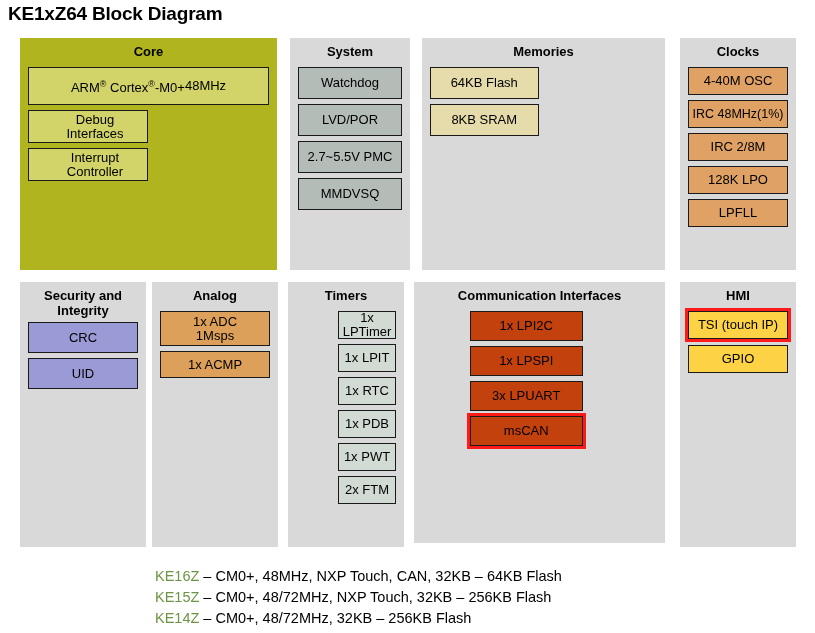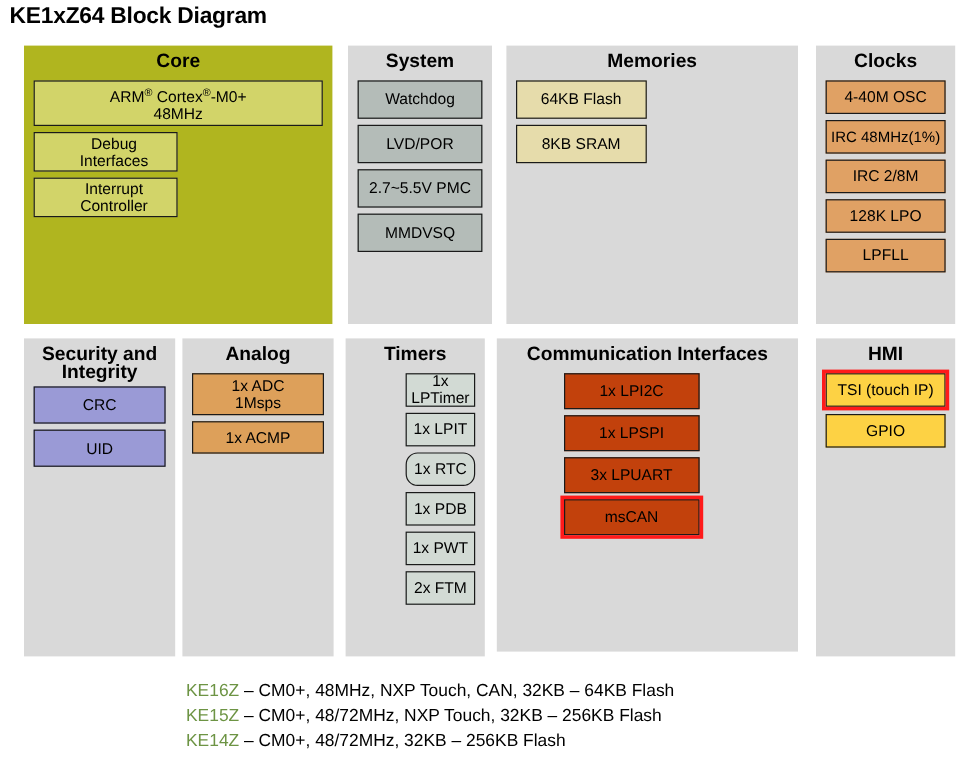--- a/index.html
+++ b/index.html
@@ -30,21 +30,21 @@
     position: absolute;
     background: #d9d9d9;
     box-sizing: border-box;
   }
   .panel.core {
     background: #b0b51f;
   }
   .panel-title {
     width: 100%;
     text-align: center;
-    font-size: 16px;
+    font-size: 13px;
     font-weight: bold;
     color: #000000;
     line-height: 15px;
     padding-top: 6px;
     box-sizing: border-box;
   }
   .panel-body {
     padding: 4px 8px 6px 8px;
     box-sizing: border-box;
   }
@@ -76,21 +76,21 @@
   .c-security   { background: #9a9ad6; }
   .c-analog     { background: #dda05a; }
   .c-timer      { background: #d2dad4; margin-left: 42px; }
   .c-comm       { background: #c2410c; margin-left: 48px; }
   .c-hmi        { background: #fdd244; }
 
   
   .core-cpu {
     width: 100%;
     height: 38px;
-    flex-direction: column;
+    flex-direction: row;
   }
   .core-small {
     width: 120px;
     height: 33px;
     flex-direction: column;
     padding-left: 14px;
   }
   .sup { font-size: 9px; vertical-align: super; }
 
   
@@ -188,21 +188,21 @@
     </div>
     <div class="blk c-analog" style="height:27px;">1x ACMP</div>
   </div>
 </div>
 
 <div class="panel" style="left:288px; top:282px; width:116px; height:265px;">
   <div class="panel-title">Timers</div>
   <div class="panel-body" style="padding-top:8px;">
     <div class="blk c-timer" style="height:28px;">1x LPTimer</div>
     <div class="blk c-timer" style="height:28px;">1x LPIT</div>
-    <div class="blk c-timer" style="height:28px;border-radius:10px;">1x RTC</div>
+    <div class="blk c-timer" style="height:28px;">1x RTC</div>
     <div class="blk c-timer" style="height:28px;">1x PDB</div>
     <div class="blk c-timer" style="height:28px;">1x PWT</div>
     <div class="blk c-timer" style="height:28px;">2x FTM</div>
   </div>
 </div>
 
 <div class="panel" style="left:414px; top:282px; width:251px; height:261px;">
   <div class="panel-title">Communication Interfaces</div>
   <div class="panel-body grid2" style="padding-top:8px;">
     <div class="blk c-comm" style="height:30px;">1x LPI2C</div>

